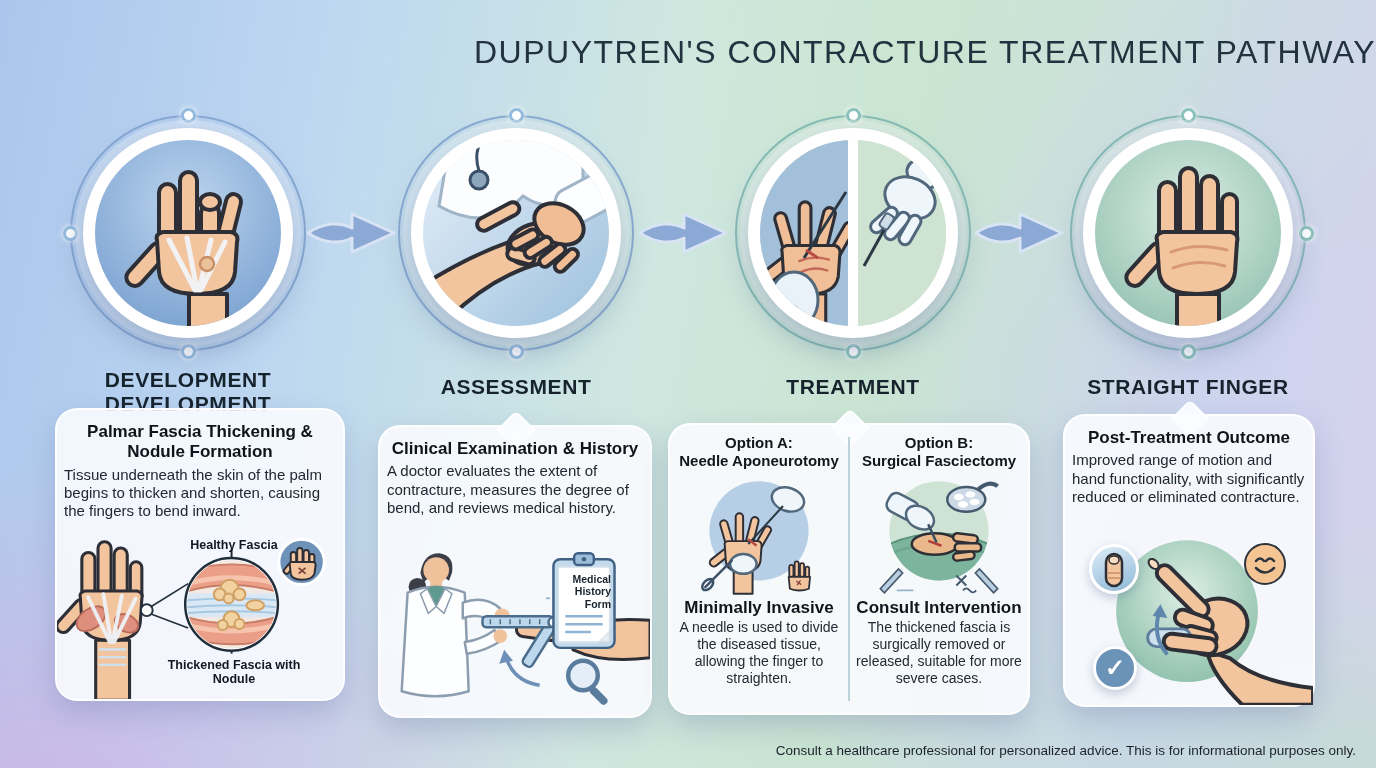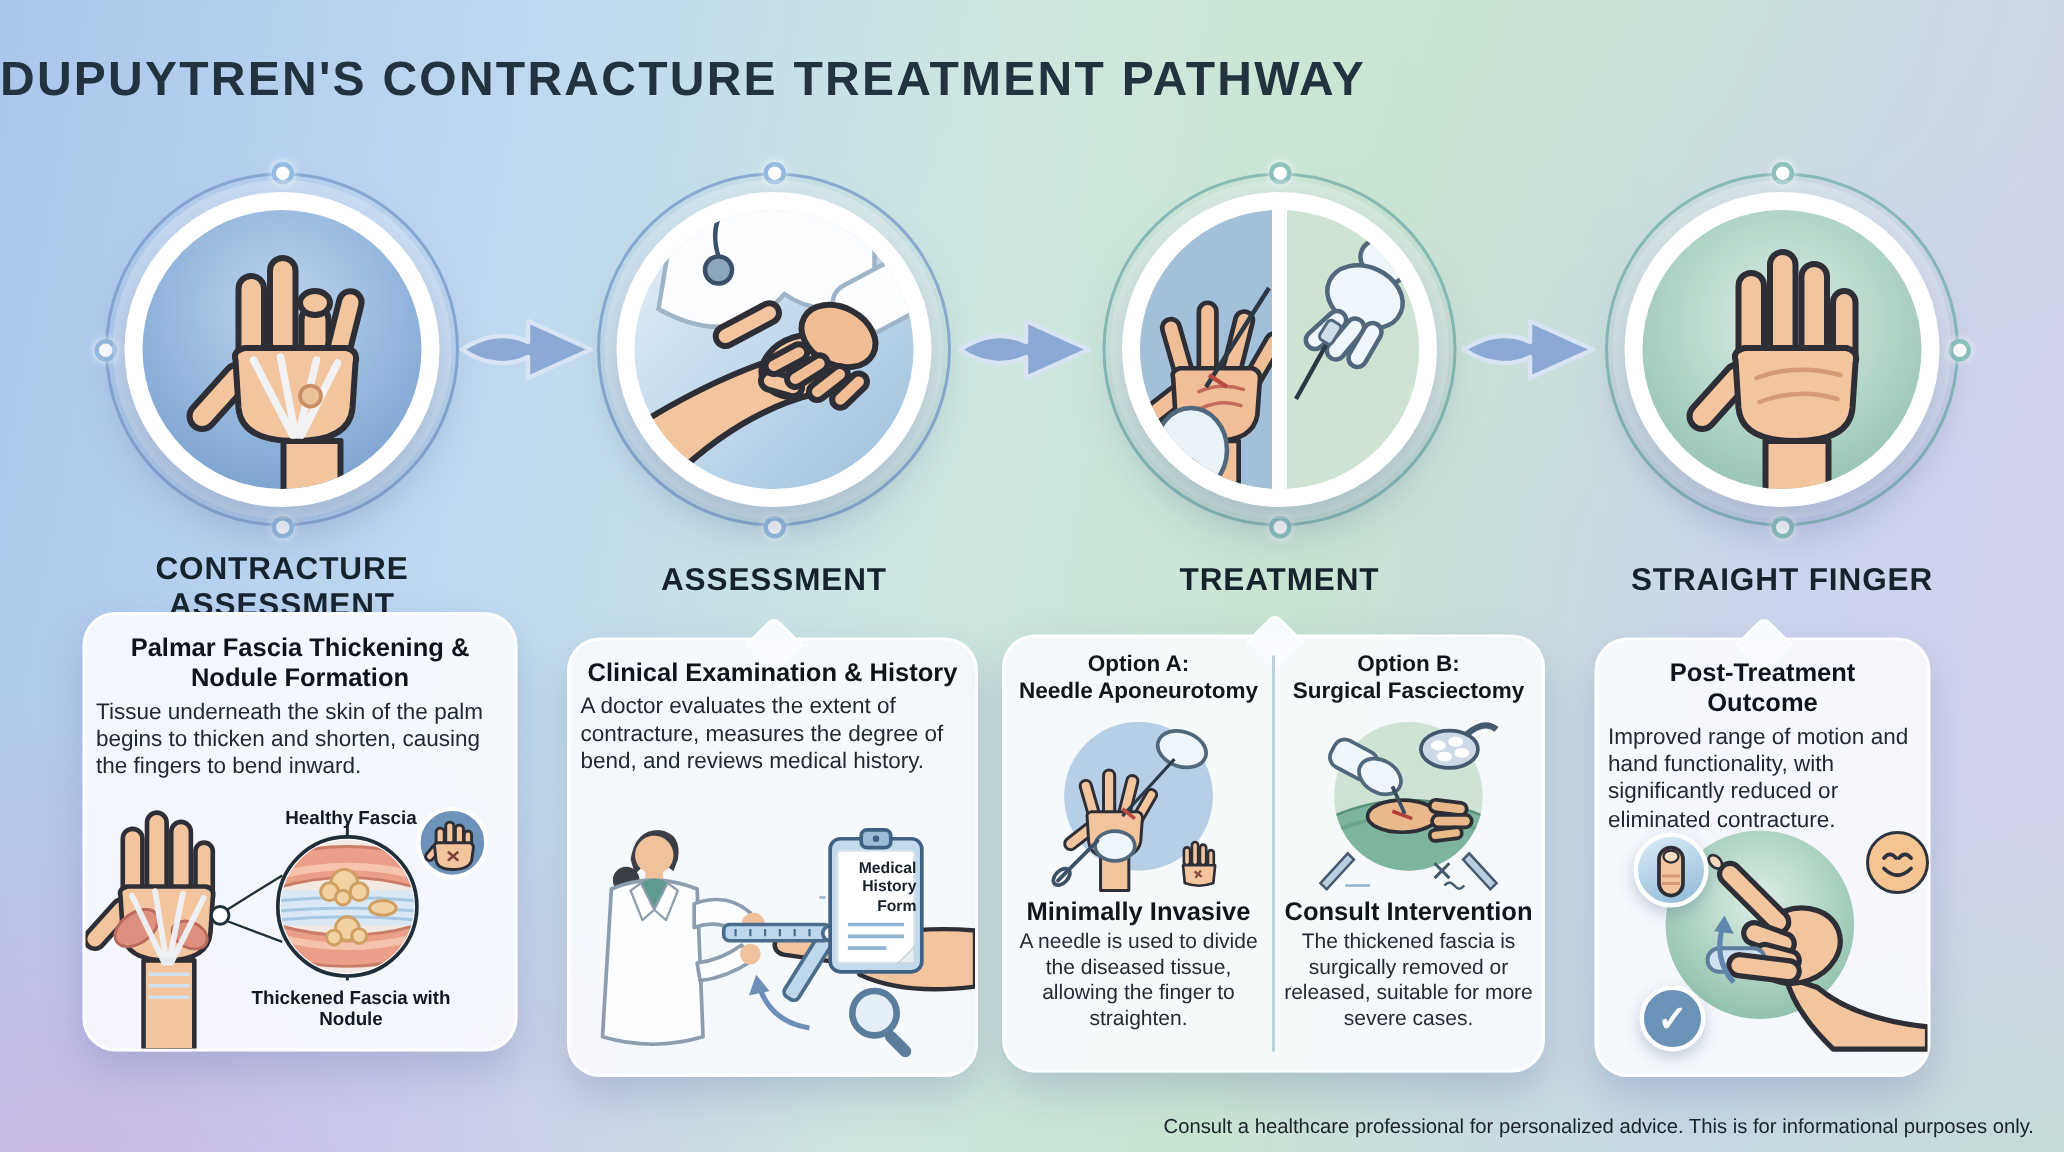--- a/index.html
+++ b/index.html
@@ -2,22 +2,22 @@
 <html><head>
 <meta charset="utf-8">
 <style>
   html,body{margin:0;padding:0;background:#e4e8f2;font-family:"Liberation Sans",sans-serif;}
   .canvas{position:relative;width:1376px;height:768px;overflow:hidden;margin:0 auto;
     background:
       radial-gradient(900px 520px at 3% 102%, rgba(220,167,224,0.55), rgba(220,167,224,0) 62%),
       radial-gradient(760px 460px at 100% 104%, rgba(184,226,198,0.60), rgba(184,226,198,0) 60%),
       radial-gradient(820px 620px at 78% -4%, rgba(204,232,209,0.55), rgba(204,232,209,0) 62%),
       linear-gradient(100deg,#abc6ec 0%,#bdd7f1 22%,#cfe7e0 46%,#c9e4d2 62%,#ccd4ee 84%,#d6d2ec 100%);}
-  .title{position:absolute;top:34px;left:0;right:0;margin:0;text-align:left;
-    font-size:32px;font-weight:700;letter-spacing:1.5px;color:#22333f;}
+  .title{position:absolute;top:34px;left:0;right:0;margin:0;text-align:right;
+    font-size:32px;font-weight:400;letter-spacing:1.5px;color:#22333f;}
   
   .node{position:absolute;width:240px;height:240px;top:113px;}
   .n1{left:68px}.n2{left:396px}.n3{left:733px}.n4{left:1068px}
   .ring{position:absolute;inset:2px;border:2.5px solid rgba(122,158,204,0.8);border-radius:50%;}
   .n3 .ring,.n4 .ring{border-color:rgba(118,178,173,0.8);}
   .dot{position:absolute;width:15px;height:15px;box-sizing:border-box;background:#fff;
     border:3px solid #95bce0;border-radius:50%;box-shadow:0 0 6px rgba(255,255,255,0.9);}
   .n3 .dot,.n4 .dot{border-color:#8cc2bc;}
   .dot.t{left:50%;margin-left:-7.5px;top:-5.5px}
   .dot.b{left:50%;margin-left:-7.5px;bottom:-5.5px}
@@ -38,21 +38,21 @@
   .s1{left:38px;top:368px}.s2{left:366px;top:375px}.s3{left:703px;top:375px}.s4{left:1038px;top:375px}
   
   .card{position:absolute;background:rgba(250,252,255,0.88);border:2px solid rgba(255,255,255,0.95);
     border-radius:22px;box-shadow:0 12px 28px rgba(96,108,160,0.28);box-sizing:border-box;}
   .card.tailed::before{content:"";position:absolute;top:-11px;left:50%;width:26px;height:26px;
     margin-left:-13px;background:rgba(250,252,255,0.95);border-left:2px solid rgba(255,255,255,0.95);
     border-top:2px solid rgba(255,255,255,0.95);transform:rotate(45deg);border-radius:6px 0 0 0;}
   .card1{left:55px;top:408px;width:290px;height:293px;}
   .card2{left:378px;top:425px;width:274px;height:293px;}
   .card3{left:668px;top:423px;width:362px;height:292px;}
-  .card4{left:1063px;top:425px;width:224px;height:293px;}
+  .card4{left:1063px;top:414px;width:252px;height:293px;}
   .card-title{position:relative;z-index:2;font-size:17px;font-weight:700;text-align:center;
     color:#0e141a;line-height:1.2;margin:12px 10px 3px;}
   .card-body{position:relative;z-index:2;font-size:15px;text-align:left;color:#202831;
     line-height:1.22;margin:0 7px;}
   .card-art{position:absolute;inset:0;width:100%;height:100%;pointer-events:none;}
   .c1-label{position:absolute;z-index:3;text-align:center;font-size:12.5px;font-weight:700;color:#101820;line-height:1.12;}
   .c1-healthy{left:107px;top:128px;width:140px;}
   .c1-thick{left:95px;top:248px;width:164px;}
   .clip-text{position:absolute;z-index:3;left:183px;top:146px;width:48px;text-align:right;
     font-size:10.5px;font-weight:700;line-height:1.18;color:#17222c;}
@@ -240,21 +240,21 @@
     <svg viewBox="0 0 92 56">
         <path d="M2 28 C 18 17, 34 17, 46 23 L46 9 L88 28 L46 47 L46 33 C 34 39, 18 39, 2 28 Z" fill="#8ca8d4" stroke="#d8e4f4" stroke-width="3" stroke-linejoin="round"></path>
       </svg>
   </div>
   <div class="arrow a3">
     <svg viewBox="0 0 92 56">
         <path d="M2 28 C 18 17, 34 17, 46 23 L46 9 L88 28 L46 47 L46 33 C 34 39, 18 39, 2 28 Z" fill="#8ca8d4" stroke="#d8e4f4" stroke-width="3" stroke-linejoin="round"></path>
       </svg>
   </div>
 
-  <div class="slabel s1">CONTRACTURE ASSESSMENT</div>
+  <div class="slabel s1">DEVELOPMENT DEVELOPMENT</div>
   <div class="slabel s2">ASSESSMENT</div>
   <div class="slabel s3">TREATMENT</div>
   <div class="slabel s4">STRAIGHT FINGER</div>
 
   <div class="card card1">
     <div class="card-title">Palmar Fascia Thickening &amp; Nodule Formation</div>
     <div class="card-body">Tissue underneath the skin of the palm begins to thicken and shorten, causing the fingers to bend inward.</div>
     <svg class="card-art" viewBox="0 0 290 293">
       <g transform="translate(-6 118) scale(0.78)">
         <g fill="#f3c59f" stroke="#2e2f36" stroke-width="4" stroke-linejoin="round" stroke-linecap="round">

